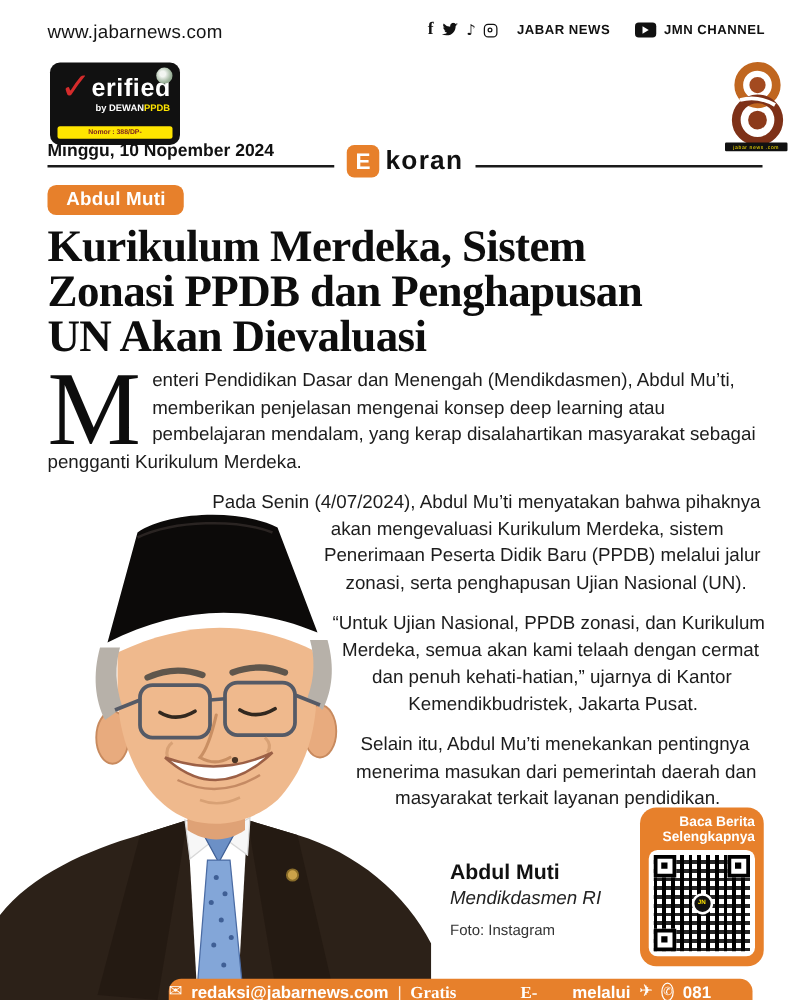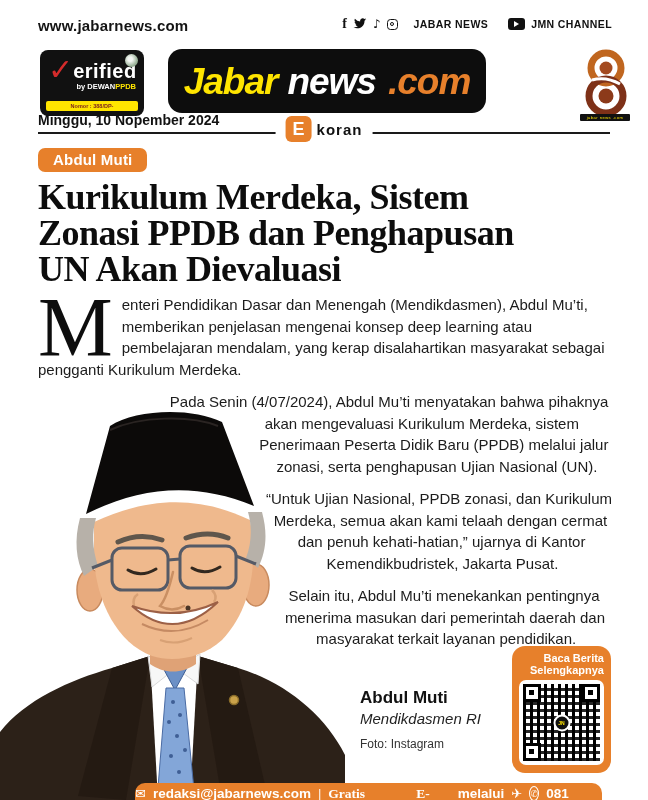--- a/index.html
+++ b/index.html
@@ -4,21 +4,21 @@
 <style>
   * { margin:0; padding:0; box-sizing:border-box; }
   html,body { background:#e9e9e9; }
   body { font-family:"Liberation Sans", sans-serif; }
   #page {
     position:relative; width:648px; height:800px; margin:0 auto;
     background:#ffffff; overflow:hidden;
   }
 
   
-  .website { position:absolute; left:38px; top:17px; font-size:15px; font-weight:700; color:#141414; letter-spacing:.2px; }
+  .website { position:absolute; left:38px; top:17px; font-size:15px; font-weight:400; color:#141414; letter-spacing:.2px; }
   .socialrow { position:absolute; right:36px; top:16px; display:flex; align-items:center; gap:6px; color:#111; }
   .socialrow .lbl { font-size:10.5px; font-weight:700; letter-spacing:.4px; }
   .ic { display:inline-flex; align-items:center; justify-content:center; }
   .ic-f { font-family:"Liberation Serif",serif; font-weight:700; font-size:14px; }
   .ic-note { font-family:"DejaVu Sans",sans-serif; font-size:12px; font-weight:700; }
   .ic-ig { width:11px; height:11px; border:1.6px solid #111; border-radius:3.5px; position:relative; }
   .ic-ig i { position:absolute; left:2.2px; top:2.2px; width:4.4px; height:4.4px; border:1.4px solid #111; border-radius:50%; }
   .ic-yt { width:17px; height:12px; background:#111; border-radius:3px; position:relative; margin-left:14px; }
   .ic-yt i { position:absolute; left:6px; top:3px; width:0; height:0; border-left:5px solid #fff; border-top:3px solid transparent; border-bottom:3px solid transparent; }
   .gap8 { width:4px; }
@@ -47,21 +47,21 @@
   .annivbar { position:absolute; left:580px; top:114px; width:50px; height:7px; background:#111; border-radius:1px;
       font-size:4px; color:#ffe500; text-align:center; line-height:7px; overflow:hidden; letter-spacing:.5px; }
 
   
   .dateline { position:absolute; left:38px; top:112px; font-size:14px; font-weight:700; color:#111; }
   .rule { position:absolute; left:38px; right:38px; top:132px; height:2px; background:#1a1a1a; }
   .ekoran { position:absolute; left:50%; top:116px; transform:translateX(-50%); background:#fff; padding:0 10px;
       display:flex; align-items:center; gap:5px; }
   .ekoran .ebox { width:26px; height:26px; background:#e7802b; border-radius:6px; color:#fff; font-weight:800; font-size:18px;
       display:flex; align-items:center; justify-content:center; }
-  .ekoran .koran { font-size:15px; font-weight:600; color:#111; letter-spacing:1px; }
+  .ekoran .koran { font-size:21px; font-weight:600; color:#111; letter-spacing:1px; }
 
   
   .kicker { position:absolute; left:38px; top:148px; background:#e7802b; color:#fff; font-weight:800; font-size:15px;
       padding:3px 15px 4px; border-radius:7px; letter-spacing:.2px; }
   .headline { position:absolute; left:38px; top:179px; width:588px; font-family:"Liberation Serif",serif;
       font-size:36px; line-height:36px; font-weight:700; color:#0d0d0d; letter-spacing:-.5px; }
   .body { position:absolute; left:38px; top:294px; width:578px; font-size:15px; line-height:21.5px; color:#1c1c1c; z-index:3; }
   .body p { margin-bottom:11px; }
   .dropcap { float:left; font-family:"Liberation Serif",serif; font-size:84px; line-height:58px; font-weight:400;
       color:#0d0d0d; margin:5px 9px 0 0; }
@@ -136,25 +136,20 @@
   <div class="verified">
     <span class="emblem"></span>
     <div class="vrow">
       <span class="vcheck">✓</span>
       <span class="vword">erified</span>
     </div>
     <div class="byline"><span>by </span><span>DEWAN</span><span class="pers">PPDB</span></div>
     <div class="nomor">Nomor : 388/DP-Terverifikasi/K/IV/2019</div>
   </div>
 
-  <div class="brandlogo">
-    <span class="p1">Jabar</span>
-    <span class="p2">news</span>
-    <span class="p3">.com</span>
-  </div>
 
 
   <div class="eightlogo">
     <svg width="56" height="78" viewBox="0 0 56 78">
       <circle cx="28" cy="22" r="15" fill="none" stroke="#c0661f" stroke-width="7"></circle>
       <circle cx="28" cy="50" r="17" fill="none" stroke="#7e3118" stroke-width="7"></circle>
       <circle cx="28" cy="22" r="6.5" fill="#a34a20"></circle>
       <circle cx="28" cy="50" r="7.5" fill="#8c3a1a"></circle>
       <path d="M14 34 Q28 30 42 38" stroke="#ffffff" stroke-width="3" fill="none"></path>
     </svg>

